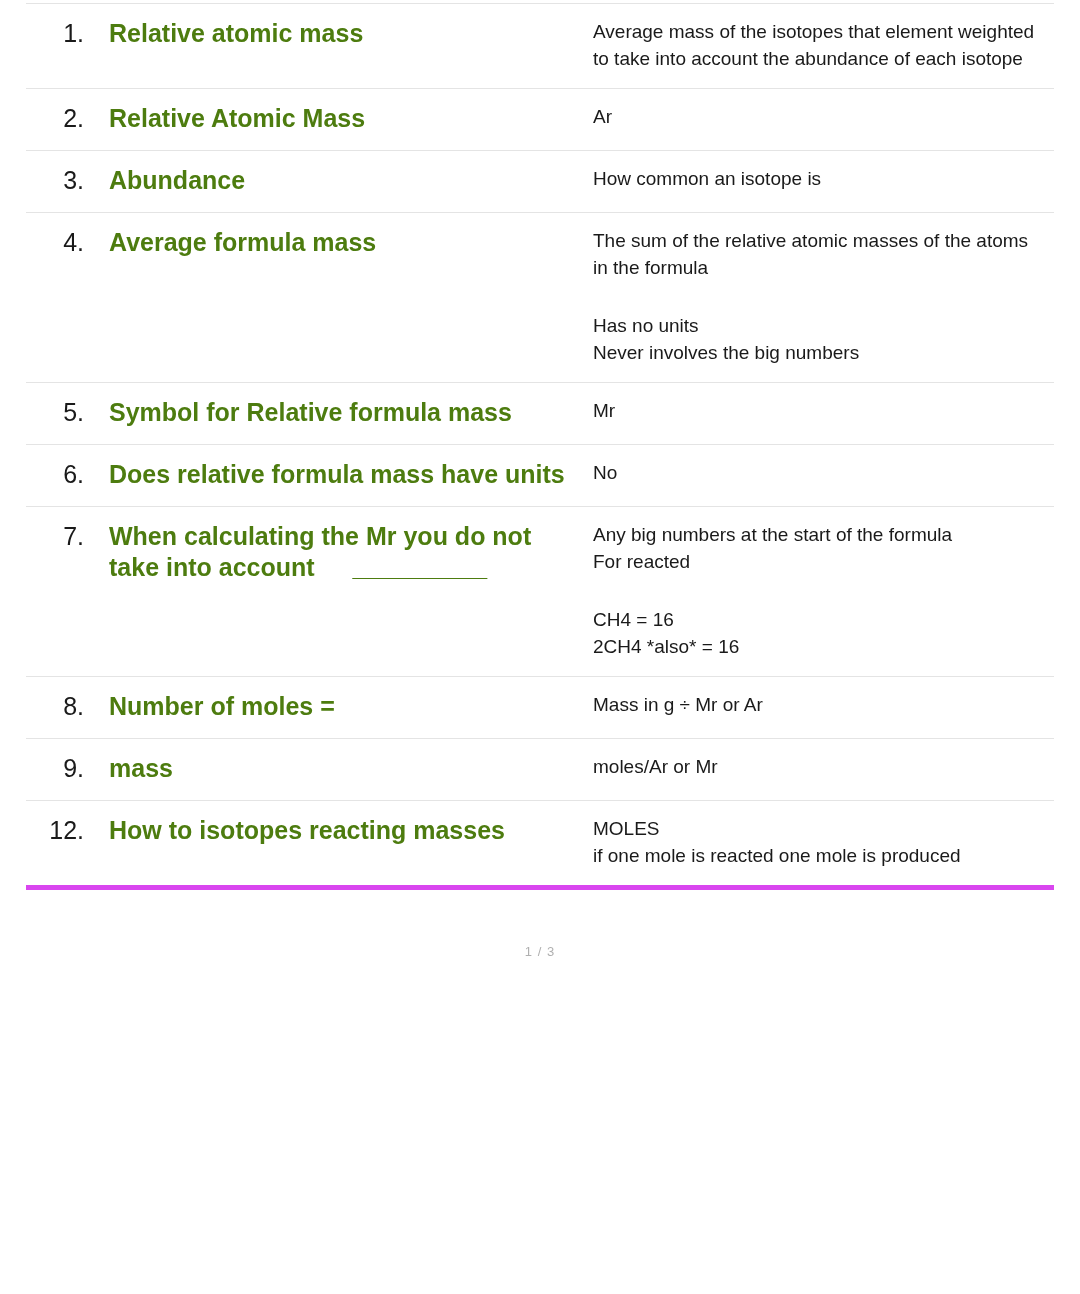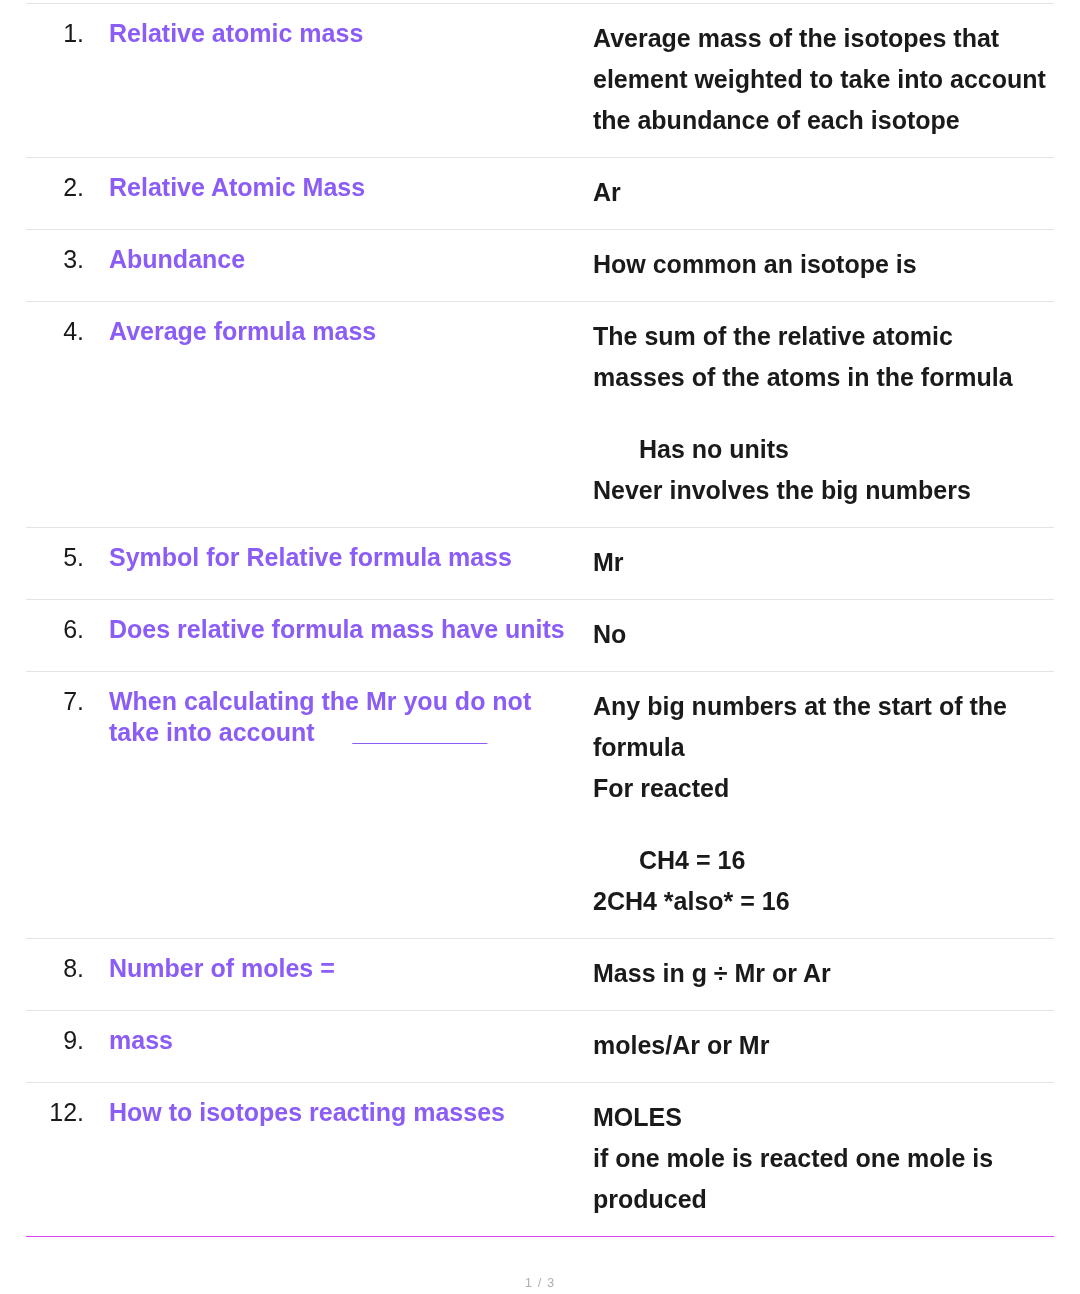--- a/index.html
+++ b/index.html
@@ -36,68 +36,68 @@
     height: 1px;
     margin: 3px auto 0 auto;
     background: #e4e4e4;
   }
 
   .row {
     border-bottom: 1px solid #e4e4e4;
     vertical-align: top;
   }
   .row:last-child {
-    border-bottom: 1px solid #d946ef;
+    border-bottom: 5px solid #d946ef;
   }
 
   .cell-num {
     width: 58px;
     padding: 14px 0 16px 3px;
     font-size: 25px;
     line-height: 31px;
     font-weight: 400;
     color: #1a1a1a;
     text-align: right;
     box-sizing: border-box;
     white-space: nowrap;
   }
 
   .cell-term {
     width: 509px;
     padding: 14px 10px 16px 25px;
     font-size: 25px;
     line-height: 31px;
     font-weight: bold;
-    color: #8b5cf6;
+    color: #4d7c0f;
     box-sizing: border-box;
     word-wrap: break-word;
   }
 
   .cell-def {
     padding: 14px 8px 16px 0;
-    font-size: 25px;
-    line-height: 41px;
-    font-weight: 700;
+    font-size: 19px;
+    line-height: 27px;
+    font-weight: 400;
     color: #1a1a1a;
     box-sizing: border-box;
     word-wrap: break-word;
   }
 
   .cell-term .blank {
     text-decoration: none;
     letter-spacing: -0.5px;
     margin-left: 31px;
   }
 
   .def-line { display: block; }
-  .def-line.spacer-before { margin-top: 31px; margin-left: 46px; }
+  .def-line.spacer-before { margin-top: 31px; }
 
   .page-footer {
     width: 1028px;
-    margin: 0 auto;
+    margin: 16px auto;
     padding-top: 36px;
     text-align: center;
   }
   .page-indicator {
     font-size: 13px;
     line-height: 16px;
     color: #b0b0b0;
     letter-spacing: 1px;
     font-family: "Liberation Sans", sans-serif;
   }

